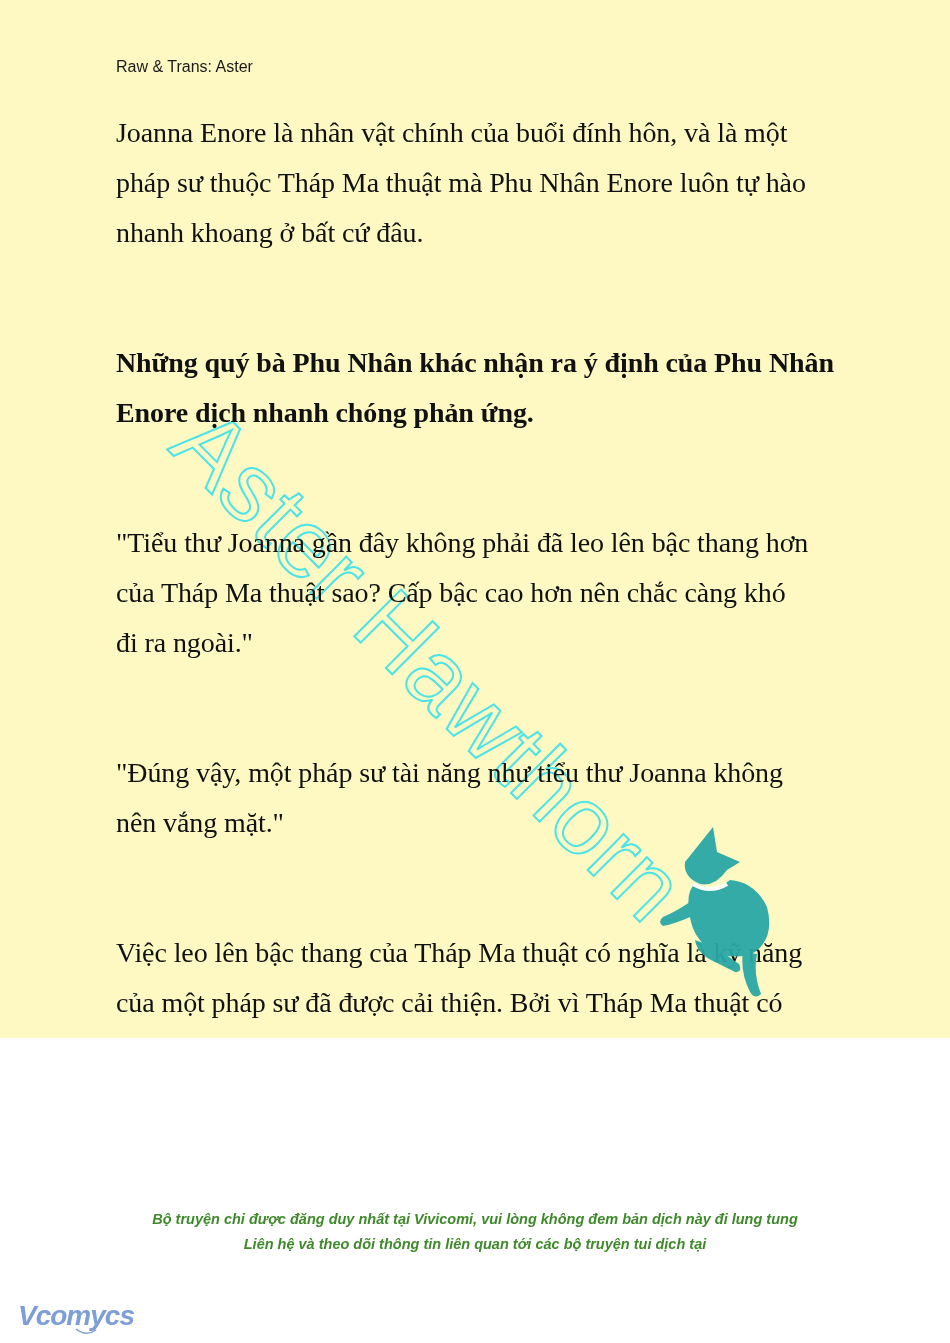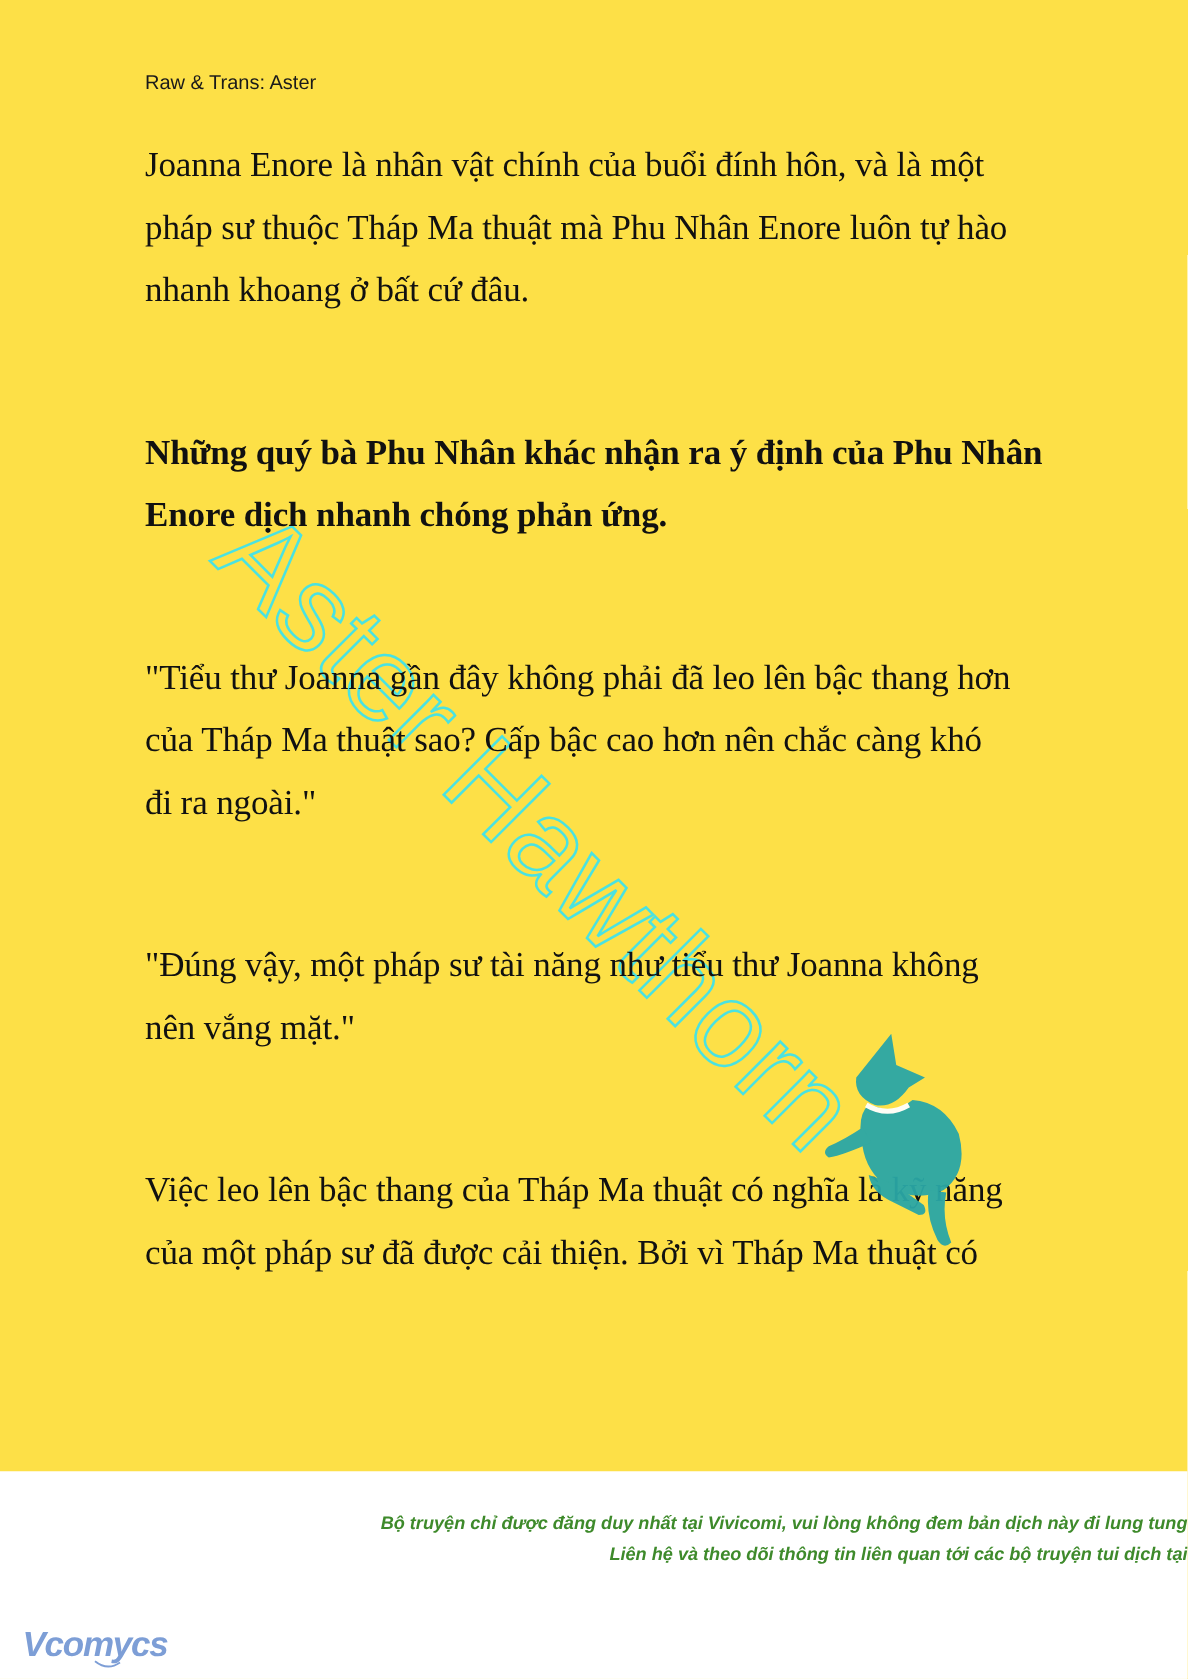--- a/index.html
+++ b/index.html
@@ -1,17 +1,17 @@
 <!DOCTYPE html>
 <html><head>
   <meta charset="utf-8">
   <style>
     html, body { margin: 0; padding: 0; background: #ffffff; }
     body { width: 950px; height: 1343px; position: relative; overflow: hidden; }
-    .page { position: absolute; left: 0; top: 0; width: 950px; height: 1177px; background: #fde047; }
+    .page { position: absolute; left: 0; top: 0; width: 950px; height: 1038px; background: #fef9c3; }
     .header {
       position: absolute; left: 116px; top: 58px;
       font-family: "Liberation Sans", sans-serif; font-size: 16px; color: #1a1a1a;
     }
     .body-text {
       position: absolute; left: 116px; width: 740px;
       font-family: "Liberation Serif", serif; font-size: 28px; color: #111;
       line-height: 50px; letter-spacing: -0.1px;
     }
     .body-text .line { display: block; white-space: nowrap; }
@@ -26,21 +26,21 @@
       font-family: "Liberation Sans", sans-serif; font-size: 96px; font-weight: 300;
       color: transparent; -webkit-text-stroke: 2px #41e3ea; white-space: nowrap;
       letter-spacing: 1px; opacity: 0.95; pointer-events: none;
     }
     .cat { position: absolute; left: 655px; top: 822px; width: 130px; height: 180px; opacity: 0.95; }
     .footer {
       position: absolute; left: 0; width: 950px; top: 1207px; text-align: center;
       font-family: "Liberation Sans", sans-serif; font-style: italic; font-weight: bold;
       font-size: 14.5px; color: #3e8a2b; line-height: 25px;
     }
-    .footer .line { display: block; text-align: right; }
+    .footer .line { display: block; }
     .logo { position: absolute; left: 16px; top: 1297px; width: 130px; height: 40px; }
   </style>
 </head>
 <body>
 
 <div class="page">
 
   <div class="header">Raw &amp; Trans: Aster</div>
 
   <div class="watermark">Aster Hawthorn</div>

